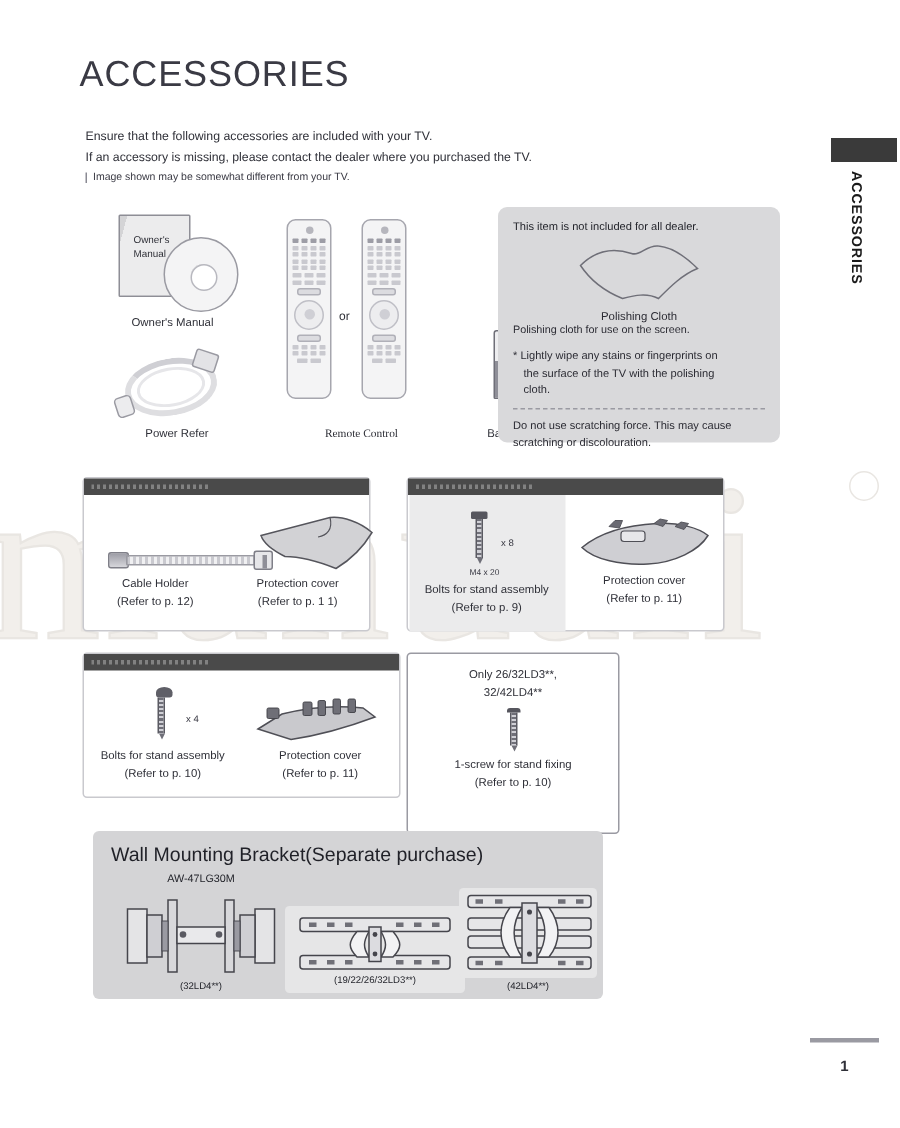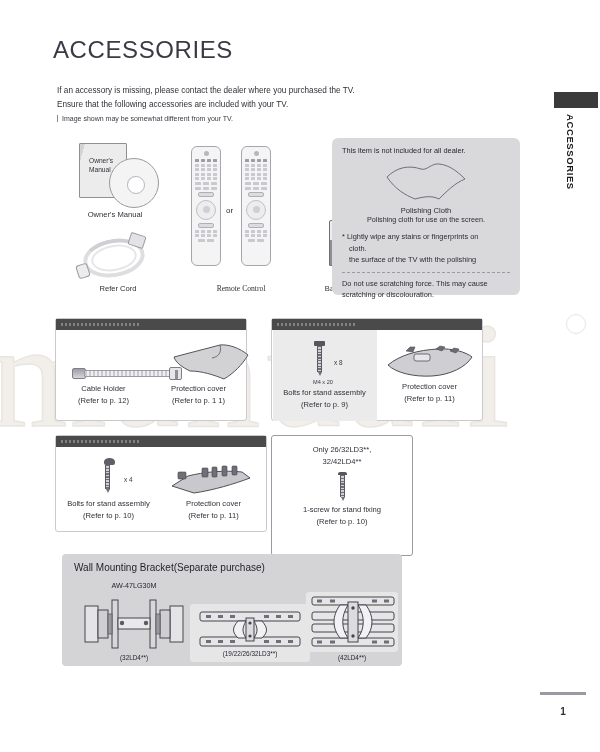--- a/index.html
+++ b/index.html
@@ -140,21 +140,21 @@
   .cap-batt{ position:absolute; left:248px; top:146px; width:96px;}
 
   
   .cloth{
     position:absolute; left:332px; top:138px; width:188px; height:157px;
     background:#d9d9db; border-radius:6px; padding:8px 10px;
   }
   .cloth .t{ font-size:7.4px; color:#1f2027; }
   .cloth .shape{ margin:6px auto 2px auto; width:86px;height:42px;}
   .cloth .h1{ text-align:center; font-size:7.6px; margin-top:3px;}
-  .cloth .h2{ text-align:center; font-size:7.2px; }
+  .cloth .h2{ font-size:7.2px; }
   .cloth .p{ font-size:7.4px; line-height:11.5px; margin-top:7px;}
   .cloth .p .ind{ display:block; padding-left:7px;}
   .cloth .sep{ border-top:1px dashed #9a9aa2; margin:6px 0 5px 0;}
   .cloth .f{ font-size:7.4px; line-height:11.5px;}
 
   
   .mbox{ position:absolute; border:1px solid #c9c9ce; background:#fff; border-radius:3px;}
   .mhdr{ height:11px; background:#4a4a4a; position:relative; overflow:hidden;}
   .mhdr:after{
     content:"";position:absolute;left:5px;top:4px;width:78px;height:3px;
@@ -209,21 +209,21 @@
   
   .pcov1{ margin:2px auto 0 auto; width:86px; height:40px;}
   .pcov2{ margin:2px auto 0 auto; width:92px; height:34px;}
   .pcov3{ margin:2px auto 0 auto; width:86px; height:32px;}
 
   
   .wall{
     position:absolute; left:62px; top:554px; width:340px; height:112px;
     background:#d4d4d6; border-radius:4px;
   }
-  .wall .wt{ position:absolute; left:12px; top:8px; font-size:10px; color:#1f2027;}
+  .wall .wt{ position:absolute; left:12px; top:8px; font-size:13px; color:#1f2027;}
   .wall .sub{ position:absolute; font-size:7.2px; text-align:center; color:#1f2027; line-height:11px;}
   .wall .mdl{ position:absolute; font-size:6.4px; text-align:center; color:#1f2027;}
   .wbox{ position:absolute; background:#e6e6e7; border-radius:3px;}
 
   .brk{ position:absolute; }
 
   
   .rule{ position:absolute; left:540px; top:692px; width:46px; height:3px; background:#9a9aa2;}
   .pageno{ position:absolute; left:540px; top:706px; width:46px; text-align:center; font-size:10px; font-weight:700; color:#2f3038;}
 </style>
@@ -236,42 +236,42 @@
 <div class="page">
 
   <div class="title">ACCESSORIES</div>
 
   <div class="sidetab">
     <div class="blk"></div>
     <div class="vtxt">ACCESSORIES</div>
   </div>
 
   <div class="intro">
+    <div class="ln">Ensure that the following accessories are included with your TV.</div>
     <div class="ln">If an accessory is missing, please contact the dealer where you purchased the TV.</div>
-    <div class="ln">Ensure that the following accessories are included with your TV.</div>
     <div class="note">Image shown may be somewhat different from your TV.</div>
   </div>
 
   <div class="acc-row">
 
     <div class="manual-wrap">
       <div class="book">
         <span>Owner's<br>Manual</span>
       </div>
       <div class="disc"></div>
     </div>
     <div class="acc-cap cap-manual">Owner's Manual</div>
 
     <div class="cord-wrap">
       <div class="cord-o"></div>
       <div class="cord-o2"></div>
       <div class="plug"></div>
       <div class="plug2"></div>
     </div>
-    <div class="acc-cap cap-cord">Refer Cord</div>
+    <div class="acc-cap cap-cord">Power Refer</div>
 
     <div class="remotes">
       <div class="remote r1">
         <div class="rtop"></div>
         <div class="rk">
             <i class="d"></i>
             <i class="d"></i>
             <i class="d"></i>
             <i class="d"></i>
           </div>
@@ -411,22 +411,22 @@
     <div class="shape">
       <svg width="86" height="42" viewBox="0 0 86 42">
         <path d="M4,16 C14,6 26,4 38,8 C44,10 48,2 56,3 C66,4 74,10 82,18
                  C72,22 64,30 56,38 C48,34 40,36 32,38 C22,34 12,28 4,16 Z" fill="none" stroke="#6f6f78" stroke-width="1"></path>
       </svg>
     </div>
     <div class="h1">Polishing Cloth</div>
     <div class="h2">Polishing cloth for use on the screen.</div>
     <div class="p">
       <span>* Lightly wipe any stains or fingerprints on</span>
+      <span class="ind">the surface of the TV with the polishing</span>
       <span class="ind">cloth.</span>
-      <span class="ind">the surface of the TV with the polishing</span>
     </div>
     <div class="sep"></div>
     <div class="f">
       <span>Do not use scratching force. This may cause</span><br>
       <span>scratching or discolouration.</span>
     </div>
   </div>
 
   <div class="mbox b1">
     <div class="mhdr"></div>

